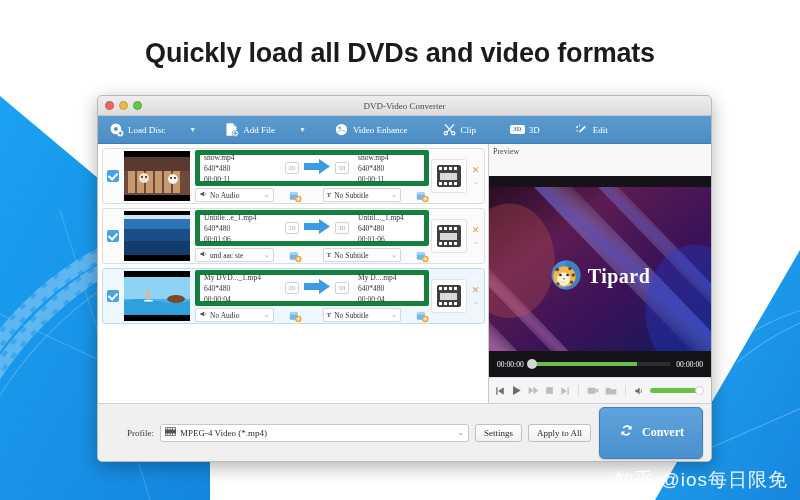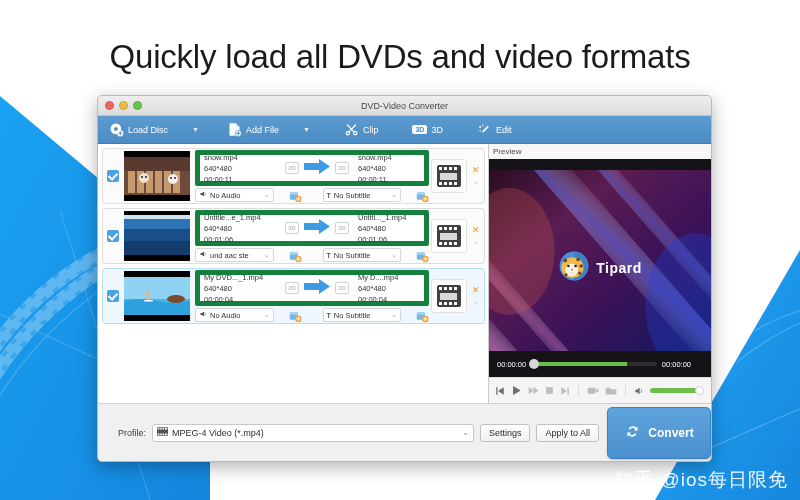--- a/index.html
+++ b/index.html
@@ -11,34 +11,34 @@
   }
 
   
   #bg { position: absolute; inset: 0; overflow: hidden; }
   #bg svg { position: absolute; inset: 0; }
 
   
   .headline {
     position: absolute; top: 38px; left: 0; width: 800px;
     text-align: center;
-    font-size: 33px; font-weight: 400; color: #1b1b1b;
+    font-size: 27px; font-weight: 700; color: #1b1b1b;
     letter-spacing: -0.2px;
   }
 
   
   .app-window {
     position: absolute; left: 97px; top: 95px;
     width: 615px; height: 367px;
     background: #fdba74;
     border: 1px solid #b9b9b9;
     border-radius: 5px;
     box-shadow: 0 5px 18px rgba(0,0,0,.30);
     overflow: hidden;
-    display: flex; flex-direction: column;
+    display: flex; flex-direction: column; font-family: Liberation Serif, serif;
   }
   .titlebar {
     height: 20px; flex: 0 0 20px;
     background: linear-gradient(#eeeeee,#dcdcdc);
     border-bottom: 1px solid #c3c3c3;
     display: flex; align-items: center; position: relative;
   }
   .traffic { display: flex; gap: 5px; margin-left: 7px; }
   .dot { width: 9px; height: 9px; border-radius: 50%; }
   .dot.red    { background: #e9685f; border: 1px solid #cf554d; }
@@ -147,33 +147,33 @@
   .rowbtns { width: 13px; flex: 0 0 13px; display: flex; flex-direction: column;
              align-items: center; gap: 4px; }
   .xbtn { color: #e8963c; font-size: 9px; line-height: 8px; cursor: default; }
   .vbtn { color: #c9c9c9; font-size: 8px; line-height: 8px; cursor: default; }
 
   
   .preview {
     flex: 0 0 222px; width: 222px; background: #f7f7f7;
     display: flex; flex-direction: column;
   }
-  .preview-label { font-size: 8px; color: #4a4a4a; padding: 3px 0 3px 4px; }
+  .preview-label { font-size: 8px; color: #4a4a4a; padding: 3px 0 20px 4px; }
   .video {
     flex: 1 1 auto; background: #161318; position: relative; overflow: hidden;
   }
   .video .canvas { position: absolute; left: 0; right: 0; top: 11px; bottom: 26px; }
   .video .canvas svg { width: 100%; height: 100%; display: block; }
   .brand {
     position: absolute; left: 0; right: 0; top: 50%; transform: translateY(-50%);
     display: flex; align-items: center; justify-content: center; gap: 6px;
   }
-  .brand .word { color: #fff; font-size: 14px; font-weight: 700; letter-spacing: .5px; }
+  .brand .word { color: #fff; font-size: 20px; font-weight: 700; letter-spacing: .5px; }
   .seekbar {
-    position: absolute; left: 0; right: 12px; bottom: 0; height: 26px;
+    position: absolute; left: 0; right: 0; bottom: 0; height: 26px;
     display: flex; align-items: center; gap: 5px; padding: 0 8px;
     color: #ffffff; font-size: 7.5px; background: #161318;
   }
   .track {
     flex: 1 1 auto; height: 4px; border-radius: 2px;
     background: linear-gradient(90deg,#6dbd4a 0%,#6dbd4a 76%,#2d2d2d 76%,#2d2d2d 100%);
     position: relative;
   }
   .knob {
     position: absolute; left: -2px; top: -3px; width: 10px; height: 10px;
@@ -192,21 +192,21 @@
     background: linear-gradient(90deg,#6dbd4a 0%,#6dbd4a 88%,#e3e3e3 88%);
     position: relative;
   }
   .volknob { position: absolute; right: -2px; top: -2px; width: 9px; height: 9px;
              border-radius: 50%; background: #fff; border: 1px solid #cfcfcf; }
 
   
   .footer {
     flex: 0 0 58px; height: 58px; background: #f0f0f0;
     border-top: 1px solid #cfcfcf;
-    display: flex; align-items: center; padding: 0 0; gap: 8px;
+    display: flex; align-items: center; padding: 0 8px; gap: 8px;
   }
   .footer-left { flex: 1 1 auto; }
   .frow { display: flex; align-items: center; gap: 6px; height: 20px; }
   .frow + .frow { margin-top: 5px; }
   .flabel { font-size: 9px; color: #3a3a3a; text-align: right; }
   .flabel.w1 { width: 48px; flex: 0 0 48px; }
   .flabel.w2 { width: 48px; flex: 0 0 48px; }
   .combo {
     flex: 1 1 auto; height: 18px; background: #fff;
     border: 1px solid #c8c8c8; border-radius: 3px;
@@ -332,20 +332,30 @@
             <path d="M4 2h10l6 6v14H4z" fill="#fff"></path>
             <path d="M14 2v6h6" fill="#d5e6f5"></path>
             <circle cx="18" cy="18" r="5" fill="#fff" stroke="#4b8cc4" stroke-width="1"></circle>
             <path d="M18 15.5v5M15.5 18h5" stroke="#4b8cc4" stroke-width="1.6" stroke-linecap="round"></path>
           </svg>
       </span>
       <span>Add File</span>
     </div>
     <span class="tb-caret">▼</span>
 
+    <div class="tb-item">
+      <span>
+        <svg class="tb-ico" viewBox="0 0 24 24">
+            <circle cx="12" cy="12" r="9" fill="#fff"></circle>
+            <path d="M6 16c3-4 9-4 12 0" stroke="#8fb8d8" stroke-width="1.6" fill="none"></path>
+            <circle cx="9" cy="9" r="2" fill="#6fa3cd"></circle>
+          </svg>
+      </span>
+      <span>Video Enhance</span>
+    </div>
 
     <div class="tb-item" style="margin-left:6px">
       <span>
         <svg class="tb-ico" viewBox="0 0 24 24" fill="none" stroke="#fff" stroke-width="1.8">
             <circle cx="6" cy="18" r="2.6"></circle>
             <circle cx="18" cy="18" r="2.6"></circle>
             <path d="M7.8 16.2L19 4M16.2 16.2L5 4"></path>
           </svg>
       </span>
       <span>Clip</span>

